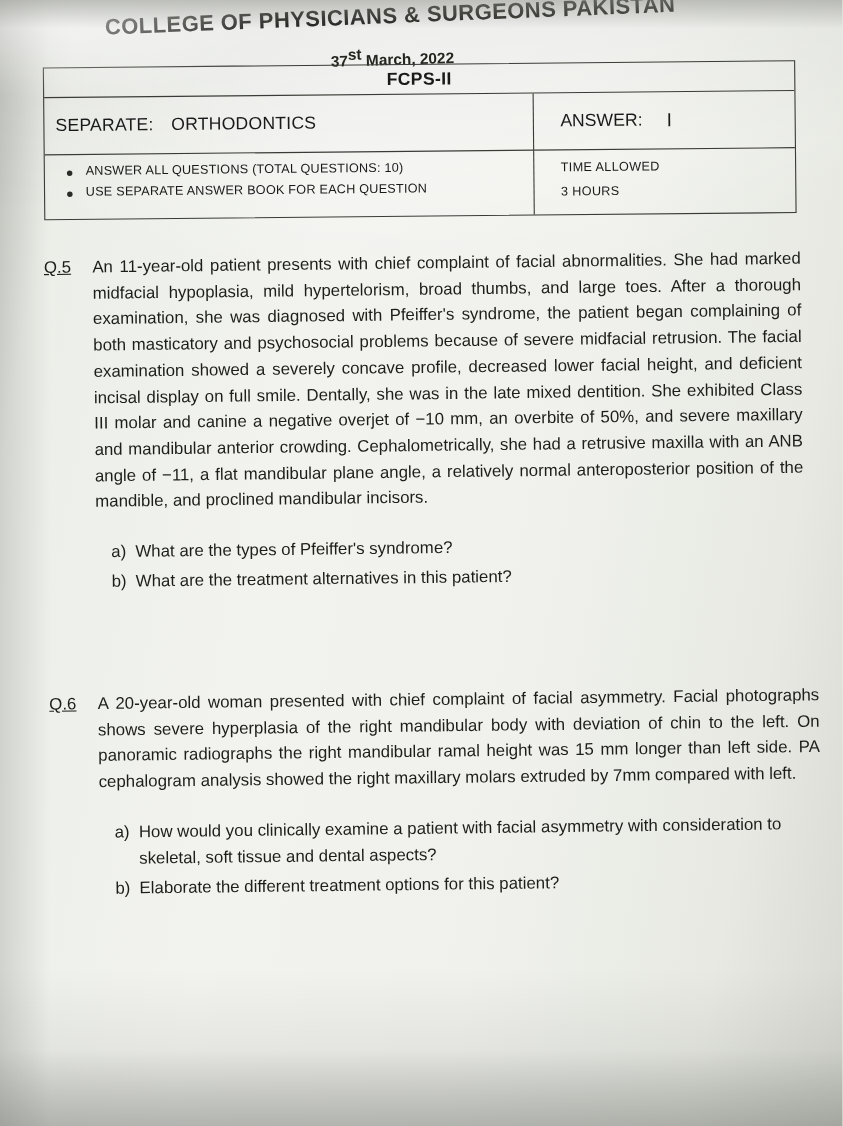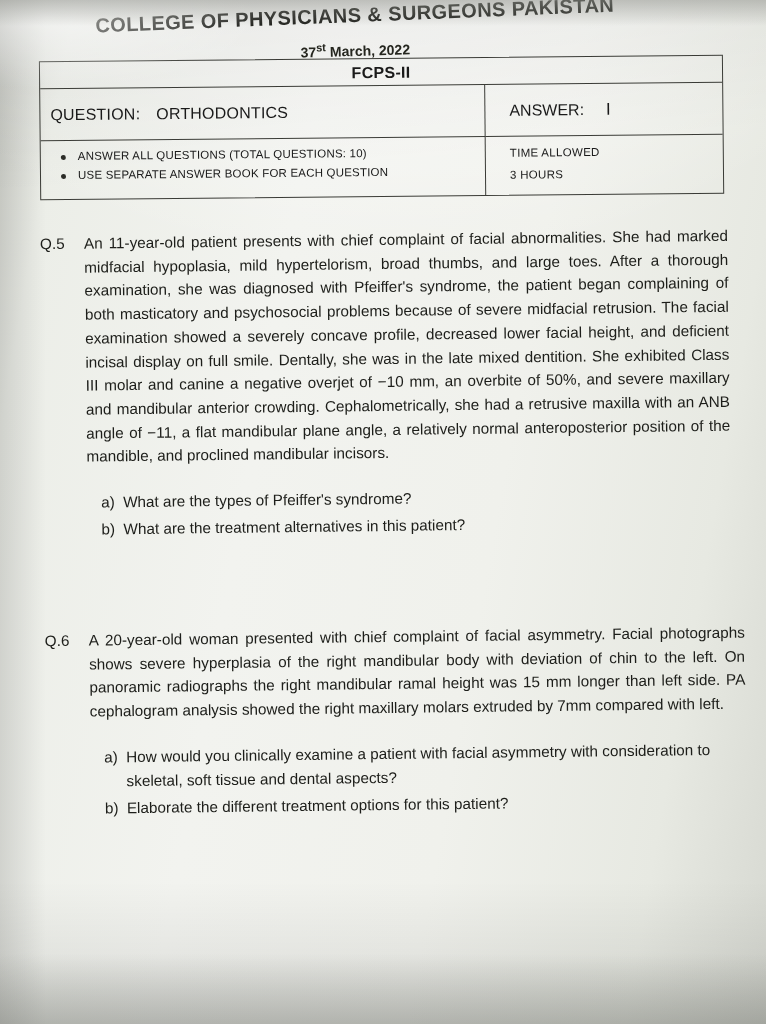--- a/index.html
+++ b/index.html
@@ -56,21 +56,21 @@
   }
   .exam-date {
     position: absolute;
     left: 305px;
     top: 40px;
     font-size: 14px;
     font-weight: bold;
     color: #25261f;
     transform: rotate(-1deg);
   }
-  .exam-date sup { font-size: 11px; }
+  .exam-date sup { font-size: 14px; }
 
   
   .info-table {
     position: absolute;
     left: 43px;
     top: 58px;
     width: 682px;
     border: 1.4px solid #3a3b36;
     transform: rotate(0.15deg);
     background: transparent;
@@ -147,20 +147,21 @@
   }
   #q5 { left: 42px; top: 228px; width: 688px; }
   #q6 { left: 42px; top: 625px; width: 700px; }
 
   .q-head { display: flex; align-items: flex-start; }
   .q-num {
     flex: none;
     width: 44px;
     font-size: 15.3px;
     padding-top: 0px;
+    text-decoration: underline;
   }
   .q-body {
     flex: 1;
     text-align: justify;
     text-justify: inter-word;
   }
   .subparts {
     margin-top: 22px;
     padding-left: 58px;
     font-size: 15.3px;
@@ -201,21 +202,21 @@
   <div class="org-title">COLLEGE OF PHYSICIANS &amp; SURGEONS PAKISTAN</div>
 
   <div class="exam-date"><span>37</span><sup>st</sup><span> March, 2022</span></div>
 
   <div class="info-table">
     <div class="row">
       <div class="cell exam-code bb">FCPS-II</div>
     </div>
     <div class="row">
       <div class="cell subject-cell bb br">
-        <span class="label">QUESTION:</span>
+        <span class="label">SEPARATE:</span>
         <span class="value">ORTHODONTICS</span>
       </div>
       <div class="cell paper-cell bb">
         <span class="label">ANSWER:</span>
         <span class="value">I</span>
       </div>
     </div>
     <div class="row">
       <div class="cell instructions-cell br">
         <div class="instr-line">

